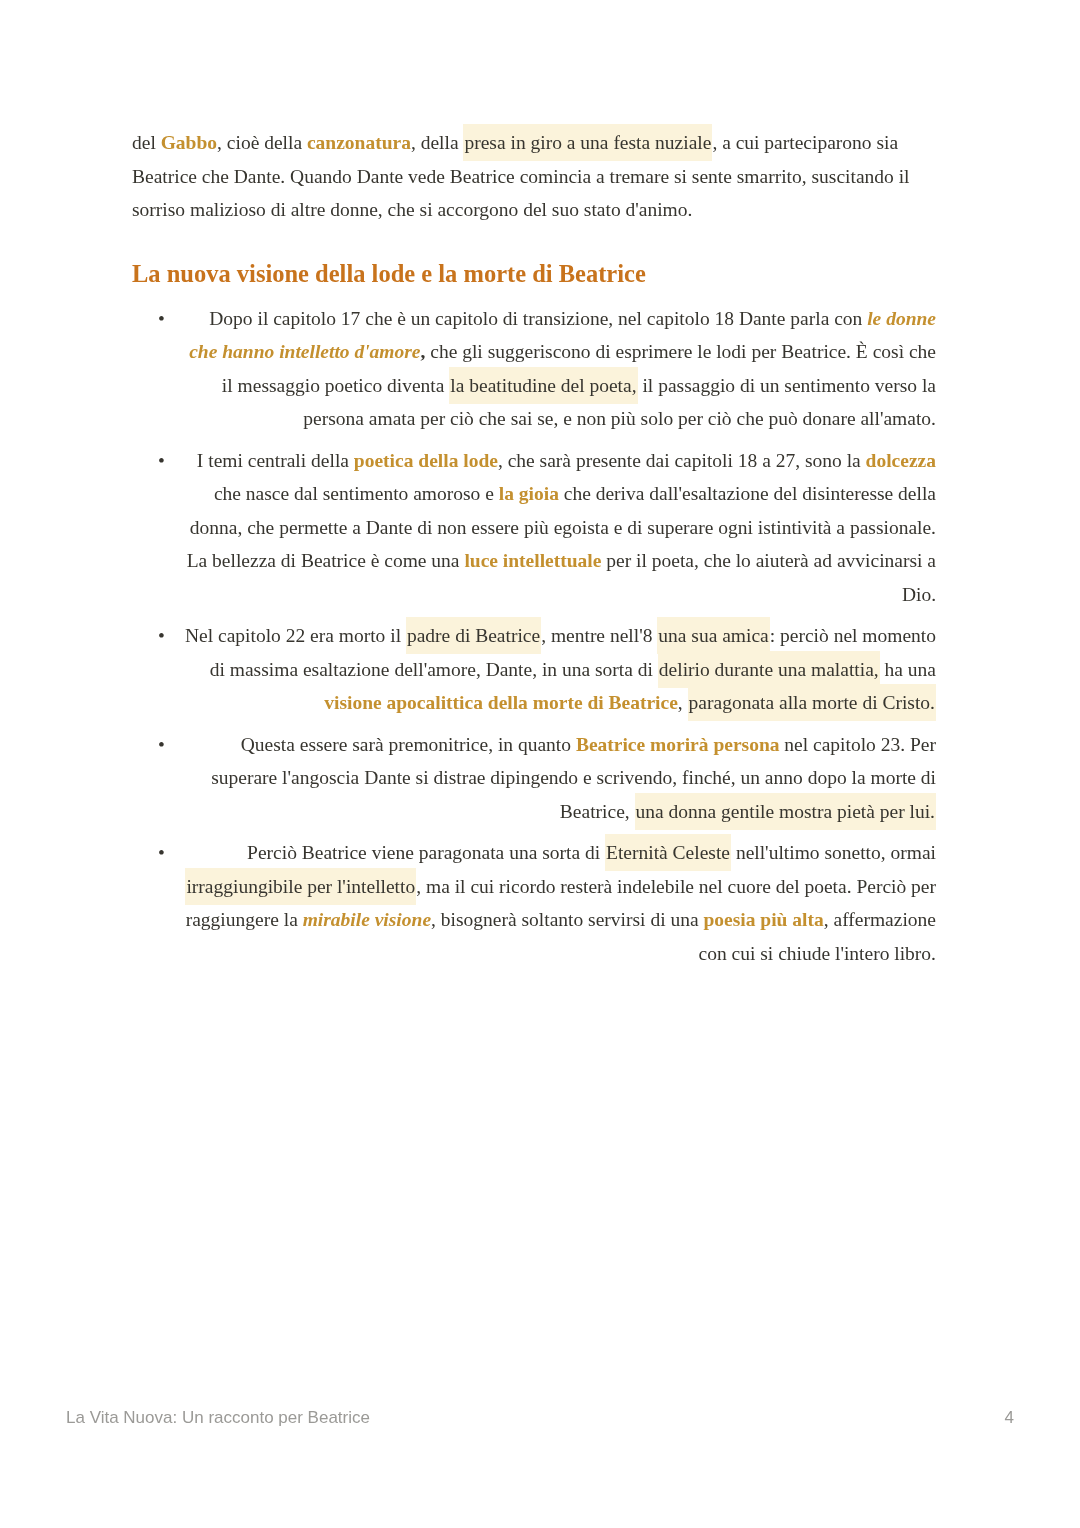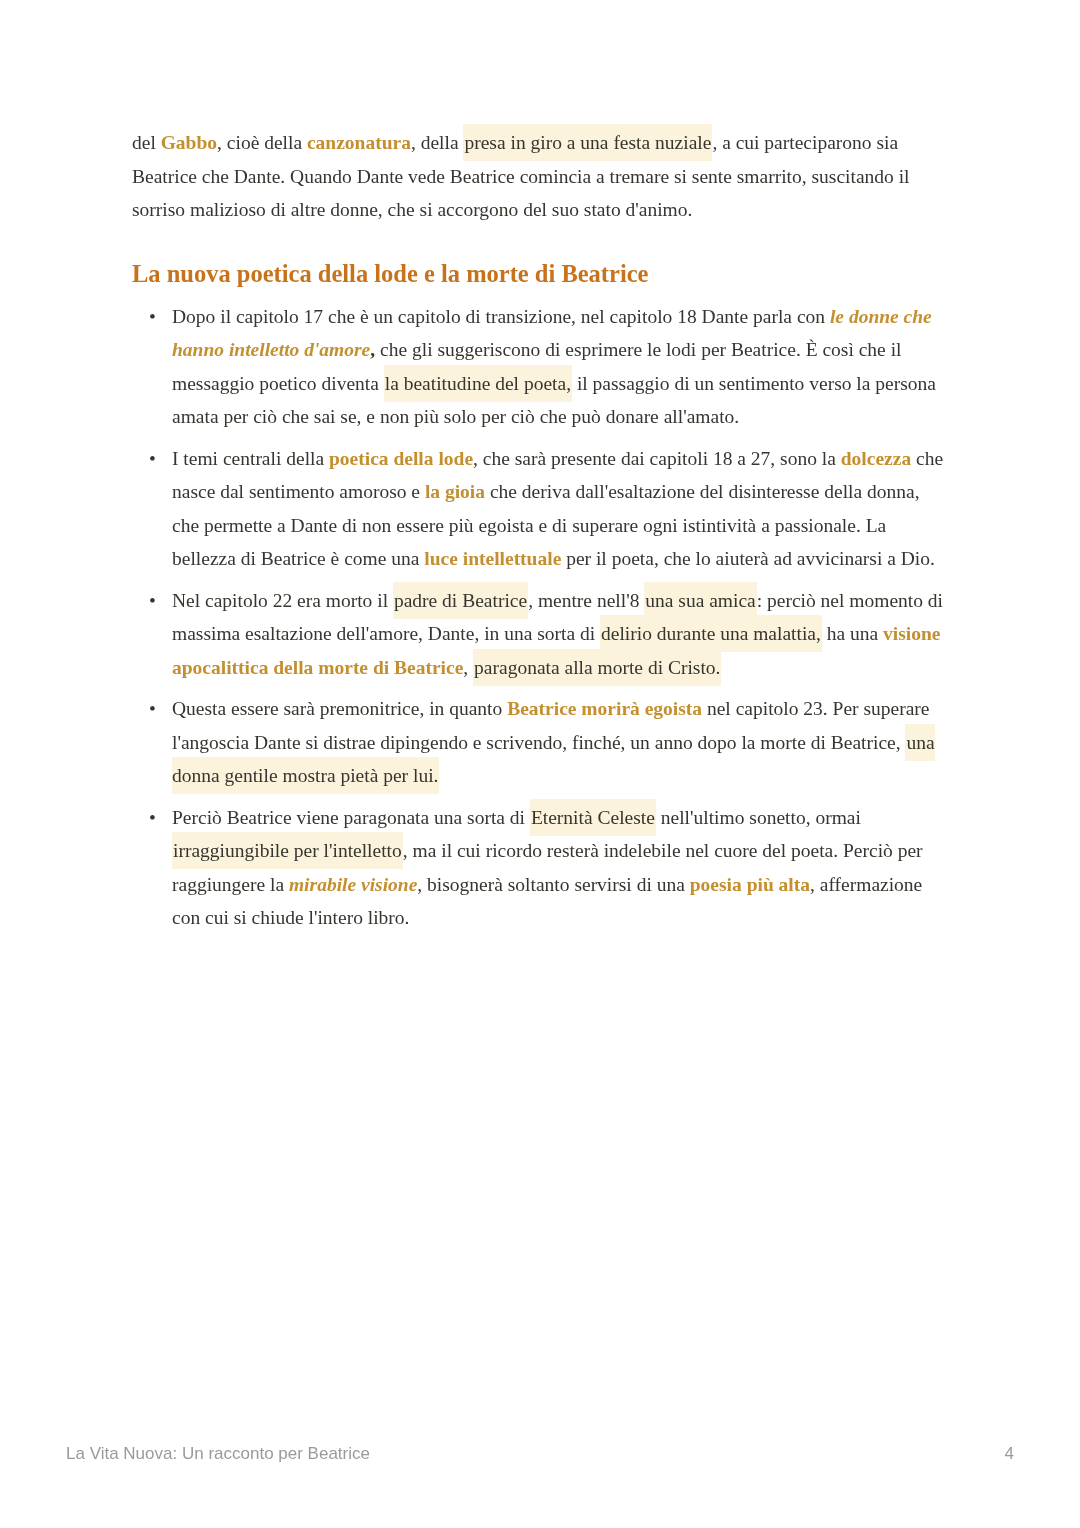--- a/index.html
+++ b/index.html
@@ -17,57 +17,57 @@
     color:var(--body-text);
     font-family:"Liberation Serif", serif;
   }
   .content{padding:126px 132px 0 132px;}
   .para{margin:0;font-size:19.5px;line-height:33.5px;}
   .heading{
     margin:30px 0 10px 0;
     font-size:24.5px;line-height:33px;font-weight:700;
     color:var(--heading-orange);
   }
-  .bullets{list-style:none;margin:3px;padding:0;}
+  .bullets{list-style:none;margin:12px;padding:0;text-align:right;}
   .bullets li{
     position:relative;padding-left:37px;
     font-size:19.5px;line-height:33.5px;
   }
   .bullets li + li{margin-top:8px;}
   .bullets li::before{
     content:"\2022";
     position:absolute;left:14px;top:0;
     color:var(--body-text);
   }
   .gold-b{color:var(--accent-gold);font-weight:700;}
   .gold-bi{color:var(--accent-gold);font-weight:700;font-style:italic;}
   .hl{background:var(--highlight-bg);padding:8px 1px;}
   .b{font-weight:700;}
   .footer{
-    position:absolute;left:0;right:0;top:1444px;
+    position:absolute;left:0;right:0;top:1408px;
     padding:0 66px;
     display:flex;justify-content:space-between;align-items:baseline;
     font-family:"Liberation Sans", sans-serif;
     font-size:17px;color:var(--footer-gray);
   }
 </style>
 </head>
 <body>
 
 <div class="page">
   <main class="content">
     <p class="para"><span>del </span><span class="gold-b">Gabbo</span><span>, cioè della </span><span class="gold-b">canzonatura</span><span>, della </span><span class="hl">presa in giro a una festa nuziale</span><span>, a cui parteciparono sia Beatrice che Dante. Quando Dante vede Beatrice comincia a tremare si sente smarrito, suscitando il sorriso malizioso di altre donne, che si accorgono del suo stato d'animo.</span></p>
 
-    <h2 class="heading">La nuova poetica della lode e la morte di Beatrice</h2>
+    <h2 class="heading">La nuova visione della lode e la morte di Beatrice</h2>
 
     <ul class="bullets">
         <li><span>Dopo il capitolo 17 che è un capitolo di transizione, nel capitolo 18 Dante parla con </span><span class="gold-bi">le donne che hanno intelletto d'amore</span><span class="b">,</span><span> che gli suggeriscono di esprimere le lodi per Beatrice. È così che il messaggio poetico diventa </span><span class="hl">la beatitudine del poeta,</span><span> il passaggio di un sentimento verso la persona amata per ciò che sai se, e non più solo per ciò che può donare all'amato.</span></li>
         <li><span>I temi centrali della </span><span class="gold-b">poetica della lode</span><span>, che sarà presente dai capitoli 18 a 27, sono la </span><span class="gold-b">dolcezza</span><span> che nasce dal sentimento amoroso e </span><span class="gold-b">la gioia</span><span> che deriva dall'esaltazione del disinteresse della donna, che permette a Dante di non essere più egoista e di superare ogni istintività a passionale. La bellezza di Beatrice è come una </span><span class="gold-b">luce intellettuale</span><span> per il poeta, che lo aiuterà ad avvicinarsi a Dio.</span></li>
         <li><span>Nel capitolo 22 era morto il </span><span class="hl">padre di Beatrice</span><span>, mentre nell'8 </span><span class="hl">una sua amica</span><span>: perciò nel momento di massima esaltazione dell'amore, Dante, in una sorta di </span><span class="hl">delirio durante una malattia,</span><span> ha una </span><span class="gold-b">visione apocalittica della morte di Beatrice</span><span>, </span><span class="hl">paragonata alla morte di Cristo.</span></li>
-        <li><span>Questa essere sarà premonitrice, in quanto </span><span class="gold-b">Beatrice morirà egoista</span><span> nel capitolo 23. Per superare l'angoscia Dante si distrae dipingendo e scrivendo, finché, un anno dopo la morte di Beatrice, </span><span class="hl">una donna gentile mostra pietà per lui.</span></li>
+        <li><span>Questa essere sarà premonitrice, in quanto </span><span class="gold-b">Beatrice morirà persona</span><span> nel capitolo 23. Per superare l'angoscia Dante si distrae dipingendo e scrivendo, finché, un anno dopo la morte di Beatrice, </span><span class="hl">una donna gentile mostra pietà per lui.</span></li>
         <li><span>Perciò Beatrice viene paragonata una sorta di </span><span class="hl">Eternità Celeste</span><span> nell'ultimo sonetto, ormai </span><span class="hl">irraggiungibile per l'intelletto</span><span>, ma il cui ricordo resterà indelebile nel cuore del poeta. Perciò per raggiungere la </span><span class="gold-bi">mirabile visione</span><span>, bisognerà soltanto servirsi di una </span><span class="gold-b">poesia più alta</span><span>, affermazione con cui si chiude l'intero libro.</span></li>
       </ul>
   </main>
 
   <footer class="footer">
     <span class="footer-title">La Vita Nuova: Un racconto per Beatrice</span>
     <span class="page-number">4</span>
   </footer>
 </div>
 

